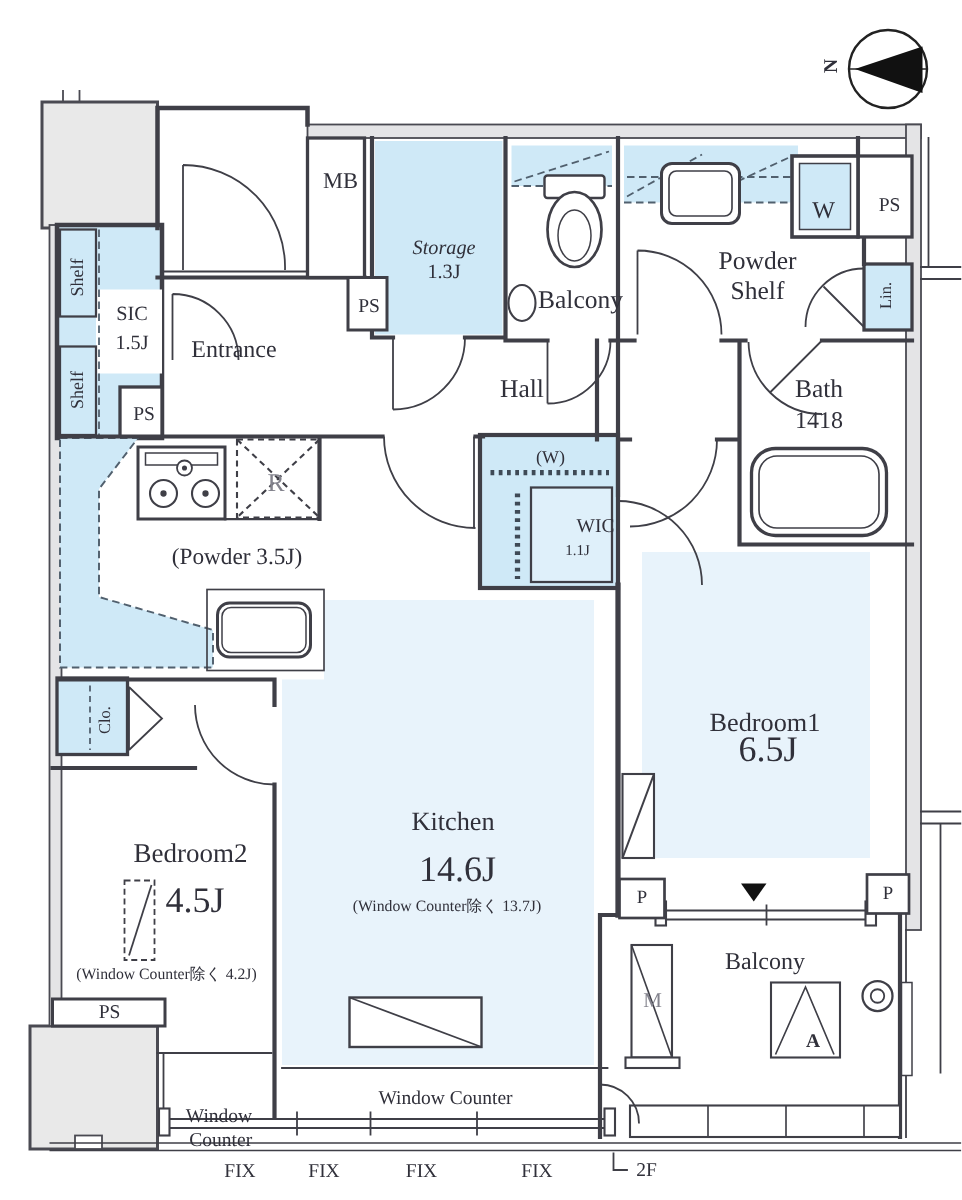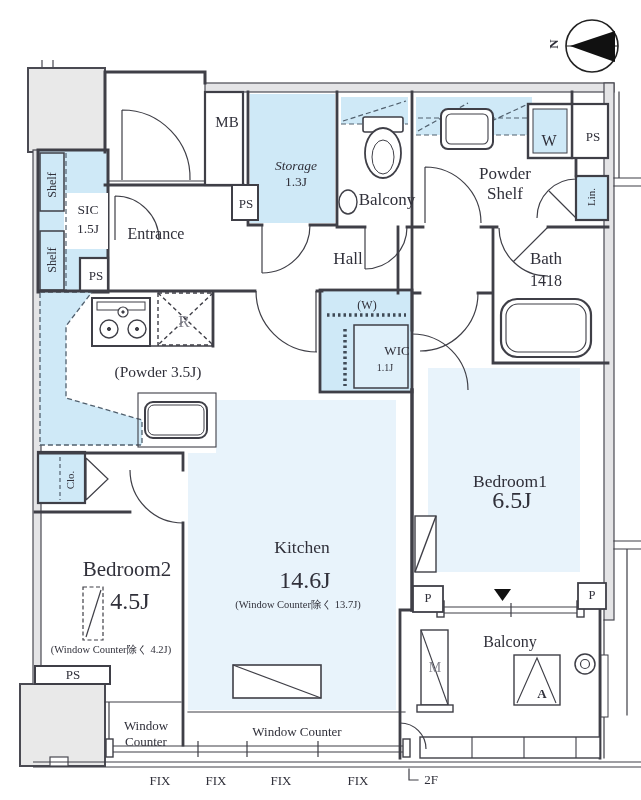--- a/index.html
+++ b/index.html
@@ -228,39 +228,39 @@
   <div class="lbl" style="left:546px;top:281px;font-size:16px;">1418</div>
   <div class="lbl" style="left:348px;top:259px;font-size:17px;">Hall</div>
 
   <div class="lbl" style="left:158px;top:372px;font-size:15.5px;">(Powder 3.5J)</div>
   <div class="lbl dim" style="left:184px;top:322px;font-size:17px;">R</div>
   <div class="lbl" style="left:367px;top:305px;font-size:12px;">(W)</div>
   <div class="lbl" style="left:385px;top:351px;font-size:13px;margin-left:12px;">WIC</div>
   <div class="lbl" style="left:385px;top:368px;font-size:10px;">1.1J</div>
   <div class="lbl vert" style="left:71px;top:480px;font-size:11px;">Clo.</div>
 
-  <div class="lbl" style="left:127px;top:569px;font-size:21px;">Bedroom2</div>
+  <div class="lbl" style="left:127px;top:569px;font-size:18px;">Bedroom2</div>
   <div class="lbl" style="left:130px;top:601px;font-size:24px;">4.5J</div>
   <div class="lbl" style="left:111px;top:650px;font-size:10.5px;">(Window Counter除く 4.2J)</div>
 
   <div class="lbl" style="left:302px;top:548px;font-size:17.5px;">Kitchen</div>
   <div class="lbl" style="left:305px;top:580px;font-size:24px;">14.6J</div>
   <div class="lbl" style="left:298px;top:605px;font-size:10.5px;">(Window Counter除く 13.7J)</div>
 
   <div class="lbl" style="left:510px;top:470px;font-size:17.5px;margin-top:12px;">Bedroom1</div>
   <div class="lbl" style="left:512px;top:500px;font-size:24px;">6.5J</div>
 
   <div class="lbl" style="left:510px;top:642px;font-size:16px;">Balcony</div>
   <div class="lbl dim" style="left:435px;top:668px;font-size:14px;">M</div>
   <div class="lbl bold" style="left:542px;top:694px;font-size:13px;">A</div>
   <div class="lbl" style="left:428px;top:599px;font-size:12.5px;">P</div>
   <div class="lbl" style="left:592px;top:596px;font-size:12.5px;">P</div>
   <div class="lbl" style="left:73px;top:675px;font-size:13px;">PS</div>
 
-  <div class="lbl" style="left:146px;top:734px;font-size:13px;">
+  <div class="lbl" style="left:146px;top:752px;font-size:13px;text-align:right;">
     <span style="display:block;">Window</span>
     <span style="display:block;">Counter</span>
   </div>
   <div class="lbl" style="left:297px;top:732px;font-size:13px;">Window Counter</div>
 
   <div class="lbl" style="left:160px;top:781px;font-size:13px;">FIX</div>
   <div class="lbl" style="left:216px;top:781px;font-size:13px;">FIX</div>
   <div class="lbl" style="left:281px;top:781px;font-size:13px;">FIX</div>
   <div class="lbl" style="left:358px;top:781px;font-size:13px;">FIX</div>
   <div class="lbl" style="left:431px;top:780px;font-size:13px;">2F</div>

